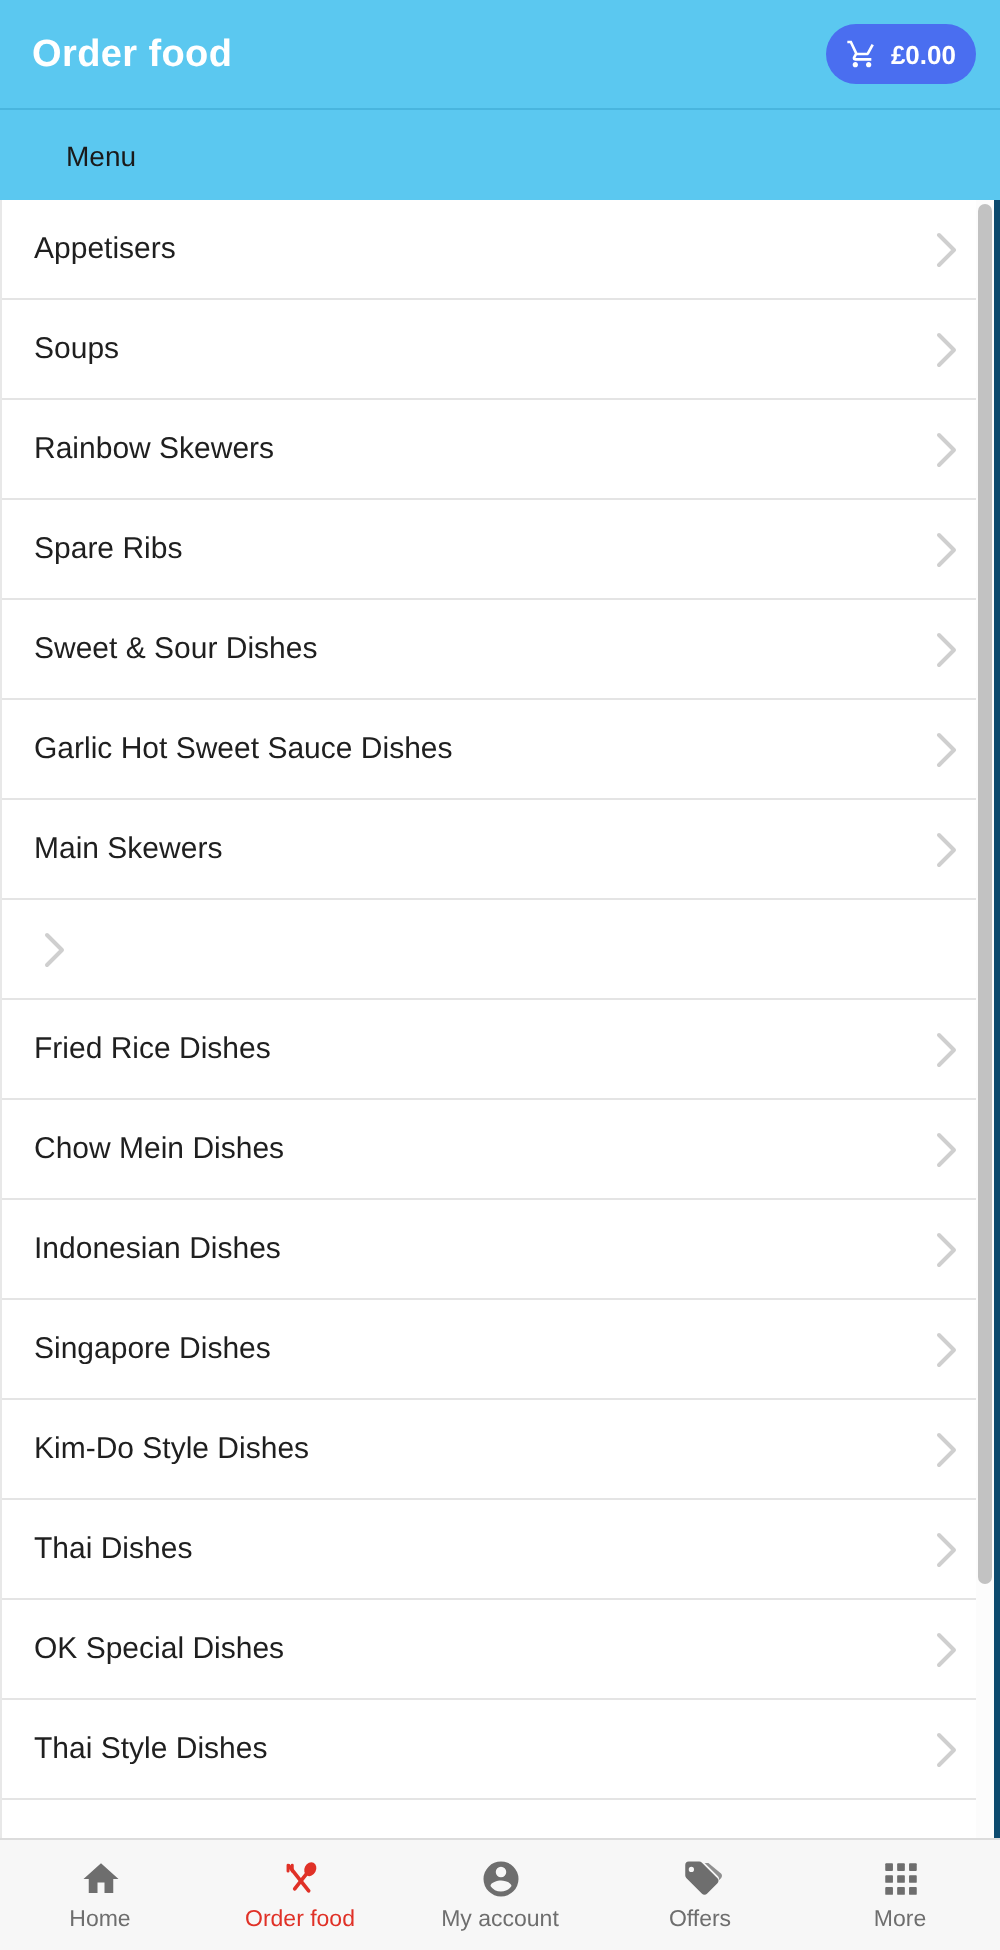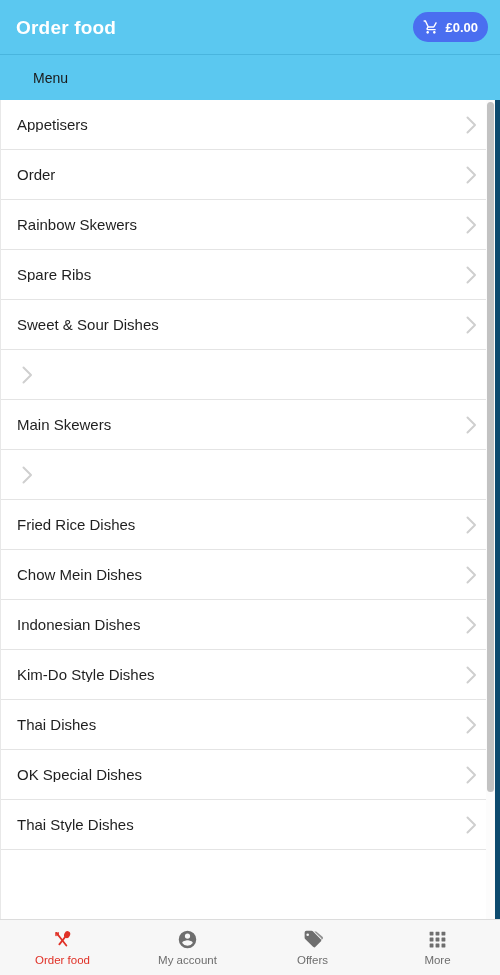--- a/index.html
+++ b/index.html
@@ -80,21 +80,21 @@
     line-height: 1;
   }
 
   
   .list-viewport {
     flex: 1 1 auto;
     position: relative;
     overflow: hidden;
     background: #ffffff;
     border-left: 1px solid #e8e8e8;
-    border-right: 5px solid #0c4a6e;
+    border-right: 3px solid #0c4a6e;
   }
 
   .category-list {
     list-style: none;
     background: #ffffff;
   }
 
   .category-row {
     height: 50px;
     display: flex;
@@ -204,21 +204,21 @@
     <ul class="category-list">
         <li class="category-row">
           <span class="category-label">Appetisers</span>
           <span class="chevron-icon">
             <svg width="11" height="18" viewBox="0 0 11 18" fill="none" aria-hidden="true">
               <path d="M1.5 1.5L9 9l-7.5 7.5" stroke="#cfcfcf" stroke-width="2" stroke-linecap="round" stroke-linejoin="round"></path>
             </svg>
           </span>
         </li>
         <li class="category-row">
-          <span class="category-label">Order</span>
+          <span class="category-label">Soups</span>
           <span class="chevron-icon">
             <svg width="11" height="18" viewBox="0 0 11 18" fill="none" aria-hidden="true">
               <path d="M1.5 1.5L9 9l-7.5 7.5" stroke="#cfcfcf" stroke-width="2" stroke-linecap="round" stroke-linejoin="round"></path>
             </svg>
           </span>
         </li>
         <li class="category-row">
           <span class="category-label">Rainbow Skewers</span>
           <span class="chevron-icon">
             <svg width="11" height="18" viewBox="0 0 11 18" fill="none" aria-hidden="true">
@@ -236,20 +236,21 @@
         </li>
         <li class="category-row">
           <span class="category-label">Sweet &amp; Sour Dishes</span>
           <span class="chevron-icon">
             <svg width="11" height="18" viewBox="0 0 11 18" fill="none" aria-hidden="true">
               <path d="M1.5 1.5L9 9l-7.5 7.5" stroke="#cfcfcf" stroke-width="2" stroke-linecap="round" stroke-linejoin="round"></path>
             </svg>
           </span>
         </li>
         <li class="category-row">
+          <span class="category-label">Garlic Hot Sweet Sauce Dishes</span>
           <span class="chevron-icon">
             <svg width="11" height="18" viewBox="0 0 11 18" fill="none" aria-hidden="true">
               <path d="M1.5 1.5L9 9l-7.5 7.5" stroke="#cfcfcf" stroke-width="2" stroke-linecap="round" stroke-linejoin="round"></path>
             </svg>
           </span>
         </li>
         <li class="category-row">
           <span class="category-label">Main Skewers</span>
           <span class="chevron-icon">
             <svg width="11" height="18" viewBox="0 0 11 18" fill="none" aria-hidden="true">
@@ -275,20 +276,28 @@
         <li class="category-row">
           <span class="category-label">Chow Mein Dishes</span>
           <span class="chevron-icon">
             <svg width="11" height="18" viewBox="0 0 11 18" fill="none" aria-hidden="true">
               <path d="M1.5 1.5L9 9l-7.5 7.5" stroke="#cfcfcf" stroke-width="2" stroke-linecap="round" stroke-linejoin="round"></path>
             </svg>
           </span>
         </li>
         <li class="category-row">
           <span class="category-label">Indonesian Dishes</span>
+          <span class="chevron-icon">
+            <svg width="11" height="18" viewBox="0 0 11 18" fill="none" aria-hidden="true">
+              <path d="M1.5 1.5L9 9l-7.5 7.5" stroke="#cfcfcf" stroke-width="2" stroke-linecap="round" stroke-linejoin="round"></path>
+            </svg>
+          </span>
+        </li>
+        <li class="category-row">
+          <span class="category-label">Singapore Dishes</span>
           <span class="chevron-icon">
             <svg width="11" height="18" viewBox="0 0 11 18" fill="none" aria-hidden="true">
               <path d="M1.5 1.5L9 9l-7.5 7.5" stroke="#cfcfcf" stroke-width="2" stroke-linecap="round" stroke-linejoin="round"></path>
             </svg>
           </span>
         </li>
         <li class="category-row">
           <span class="category-label">Kim-Do Style Dishes</span>
           <span class="chevron-icon">
             <svg width="11" height="18" viewBox="0 0 11 18" fill="none" aria-hidden="true">
@@ -320,20 +329,28 @@
             </svg>
           </span>
         </li>
       </ul>
     <div class="scrollbar-track">
       <div class="scrollbar-thumb"></div>
     </div>
   </div>
 
   <nav class="bottom-nav">
+      <div class="nav-item">
+        <span class="nav-icon">
+          <svg width="21" height="21" viewBox="0 0 24 24" fill="currentColor" aria-hidden="true">
+            <path d="M10 20v-6h4v6h5v-8h3L12 3 2 12h3v8z"></path>
+          </svg>
+        </span>
+        <span class="nav-label">Home</span>
+      </div>
       <div class="nav-item active">
         <span class="nav-icon">
           <svg width="21" height="21" viewBox="0 0 24 24" fill="none" aria-hidden="true">
             <g stroke="currentColor" stroke-width="2.1" stroke-linecap="round">
               <path d="M5.2 4.6 L16.4 18.8"></path>
               <path d="M18.6 4.6 L8.4 17.6"></path>
             </g>
             <ellipse cx="17.3" cy="6.4" rx="3.3" ry="4.1" transform="rotate(27 17.3 6.4)" fill="currentColor"></ellipse>
             <path d="M4.6 4.2v3.3M7.0 4.2v3.3" stroke="currentColor" stroke-width="1.7" stroke-linecap="round"></path>
           </svg>

